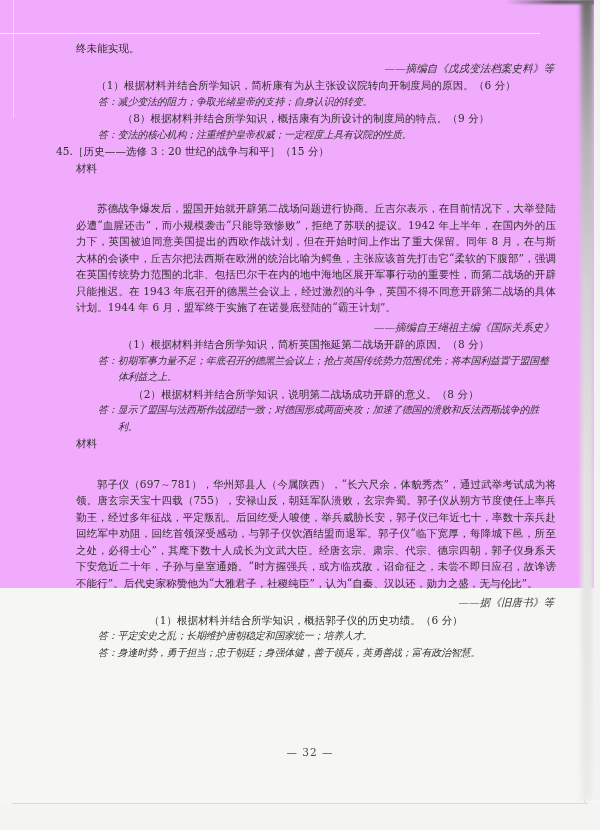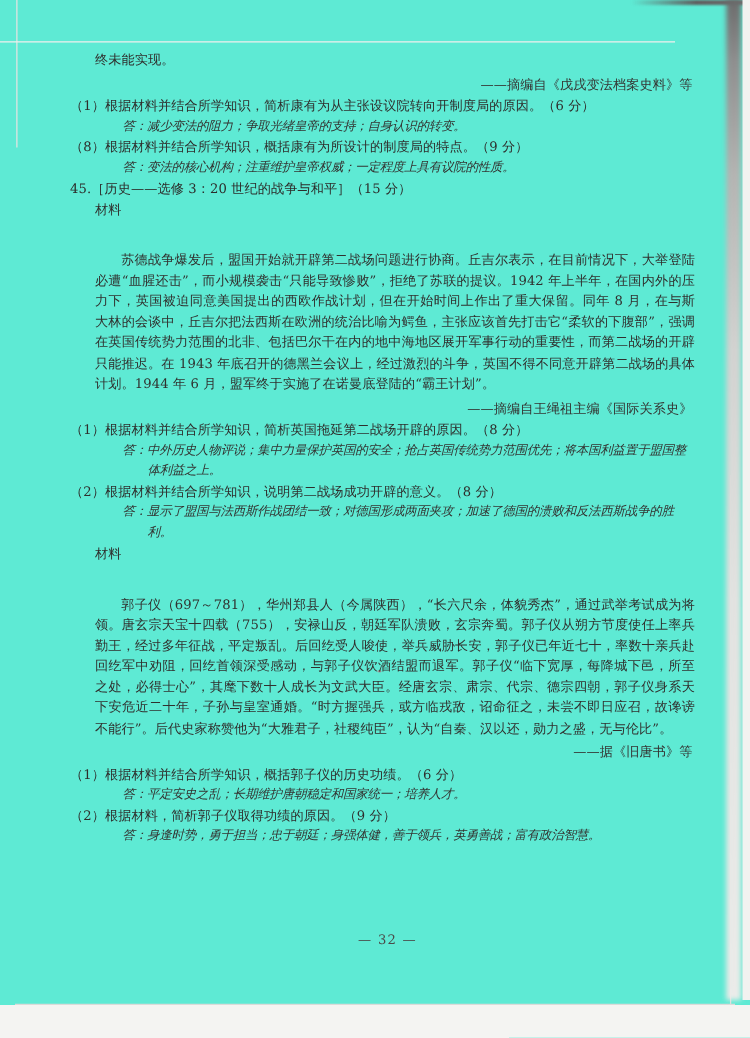--- a/index.html
+++ b/index.html
@@ -8,22 +8,22 @@
     width: 600px;
     height: 830px;
     background: #f6f6f5;
     font-family: "DejaVu Serif", serif;
     overflow: hidden;
   }
   .scan {
     position: absolute;
     inset: 0;
     width: 600px;
-    height: 830px;
-    background: #5eead4;
+    height: 588px;
+    background: #f0abfc;
   }
   
   .line-left {
     position: absolute; left: 13px; top: 0;
     width: 1px; height: 118px; background: #e3e3e1;
   }
   .line-top {
     position: absolute; left: 0; top: 33px;
     width: 540px; height: 1px; background: #efefed;
   }
@@ -68,26 +68,27 @@
     left: 56px; top: 40px;
     width: 500px;
     font-size: 10.5px;
     line-height: 16.5px;
     color: #2f2f2d;
     letter-spacing: 0.1px;
   }
   .cont-line { margin-left: 20px; }
   .source {
     text-align: right;
+    font-style: italic;
     margin-top: 3px;
     margin-bottom: 1px;
     padding-right: 2px;
     color: #343432;
   }
-  .question { color: #2e2e2c; }
+  .question { color: #2e2e2c; text-align: center; }
   .answer {
     font-style: italic;
     font-size: 10px;
     letter-spacing: -0.2px;
     color: #333331;
     margin-left: 42px;
     padding-left: 20px;
     text-indent: -20px;
   }
   .sec-heading { color: #2c2c2a; }
@@ -131,29 +132,28 @@
     <div class="question">（1）根据材料并结合所学知识，简析康有为从主张设议院转向开制度局的原因。（6 分）</div>
     <div class="answer">答：减少变法的阻力；争取光绪皇帝的支持；自身认识的转变。</div>
     <div class="question">（8）根据材料并结合所学知识，概括康有为所设计的制度局的特点。（9 分）</div>
     <div class="answer">答：变法的核心机构；注重维护皇帝权威；一定程度上具有议院的性质。</div>
 
     <div class="sec-heading">45.［历史——选修 3：20 世纪的战争与和平］（15 分）</div>
     <div class="material-label">材料</div>
     <div class="material">苏德战争爆发后，盟国开始就开辟第二战场问题进行协商。丘吉尔表示，在目前情况下，大举登陆必遭“血腥还击”，而小规模袭击“只能导致惨败”，拒绝了苏联的提议。1942 年上半年，在国内外的压力下，英国被迫同意美国提出的西欧作战计划，但在开始时间上作出了重大保留。同年 8 月，在与斯大林的会谈中，丘吉尔把法西斯在欧洲的统治比喻为鳄鱼，主张应该首先打击它“柔软的下腹部”，强调在英国传统势力范围的北非、包括巴尔干在内的地中海地区展开军事行动的重要性，而第二战场的开辟只能推迟。在 1943 年底召开的德黑兰会议上，经过激烈的斗争，英国不得不同意开辟第二战场的具体计划。1944 年 6 月，盟军终于实施了在诺曼底登陆的“霸王计划”。</div>
     <div class="source">——摘编自王绳祖主编《国际关系史》</div>
     <div class="question">（1）根据材料并结合所学知识，简析英国拖延第二战场开辟的原因。（8 分）</div>
-    <div class="answer">答：中外历史人物评说；集中力量保护英国的安全；抢占英国传统势力范围优先；将本国利益置于盟国整体利益之上。</div>
+    <div class="answer">答：初期军事力量不足；年底召开的德黑兰会议上；抢占英国传统势力范围优先；将本国利益置于盟国整体利益之上。</div>
     <div class="question">（2）根据材料并结合所学知识，说明第二战场成功开辟的意义。（8 分）</div>
     <div class="answer">答：显示了盟国与法西斯作战团结一致；对德国形成两面夹攻；加速了德国的溃败和反法西斯战争的胜利。</div>
 
     <div class="material-label">材料</div>
     <div class="material">郭子仪（697～781），华州郑县人（今属陕西），“长六尺余，体貌秀杰”，通过武举考试成为将领。唐玄宗天宝十四载（755），安禄山反，朝廷军队溃败，玄宗奔蜀。郭子仪从朔方节度使任上率兵勤王，经过多年征战，平定叛乱。后回纥受人唆使，举兵威胁长安，郭子仪已年近七十，率数十亲兵赴回纥军中劝阻，回纥首领深受感动，与郭子仪饮酒结盟而退军。郭子仪“临下宽厚，每降城下邑，所至之处，必得士心”，其麾下数十人成长为文武大臣。经唐玄宗、肃宗、代宗、德宗四朝，郭子仪身系天下安危近二十年，子孙与皇室通婚。“时方握强兵，或方临戎敌，诏命征之，未尝不即日应召，故谗谤不能行”。后代史家称赞他为“大雅君子，社稷纯臣”，认为“自秦、汉以还，勋力之盛，无与伦比”。</div>
     <div class="source">——据《旧唐书》等</div>
     <div class="question">（1）根据材料并结合所学知识，概括郭子仪的历史功绩。（6 分）</div>
     <div class="answer">答：平定安史之乱；长期维护唐朝稳定和国家统一；培养人才。</div>
-    <div class="question">（2）根据材料，简析郭子仪取得功绩的原因。（9 分）</div>
     <div class="answer">答：身逢时势，勇于担当；忠于朝廷；身强体健，善于领兵，英勇善战；富有政治智慧。</div>
 
   </div>
 
   <div class="page-number">— 32 —</div>
 
 </div>
 
 </body></html>

